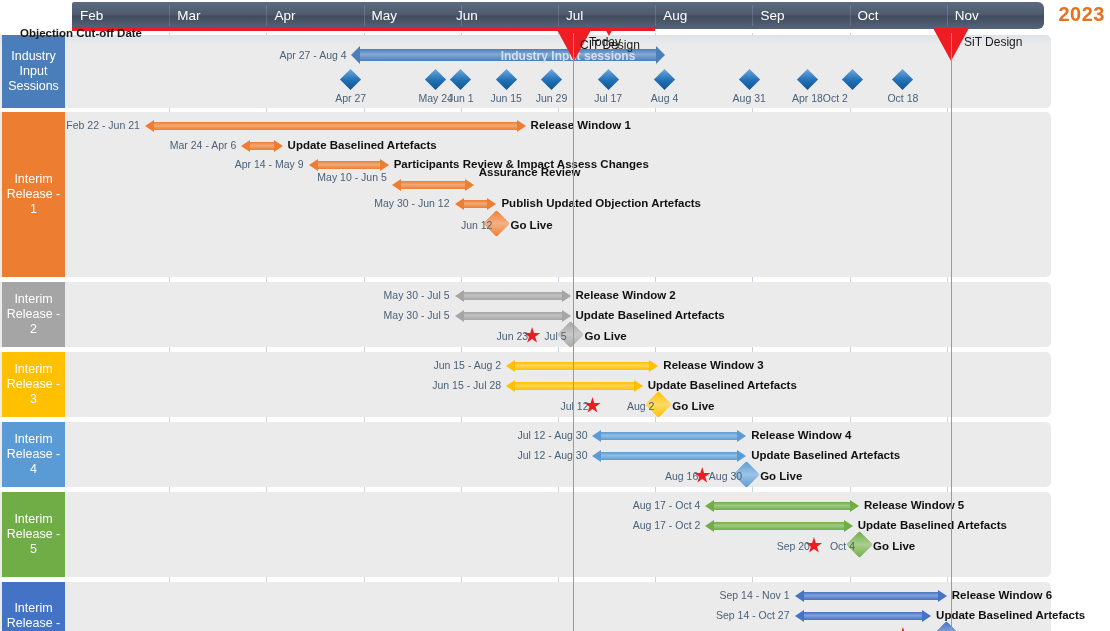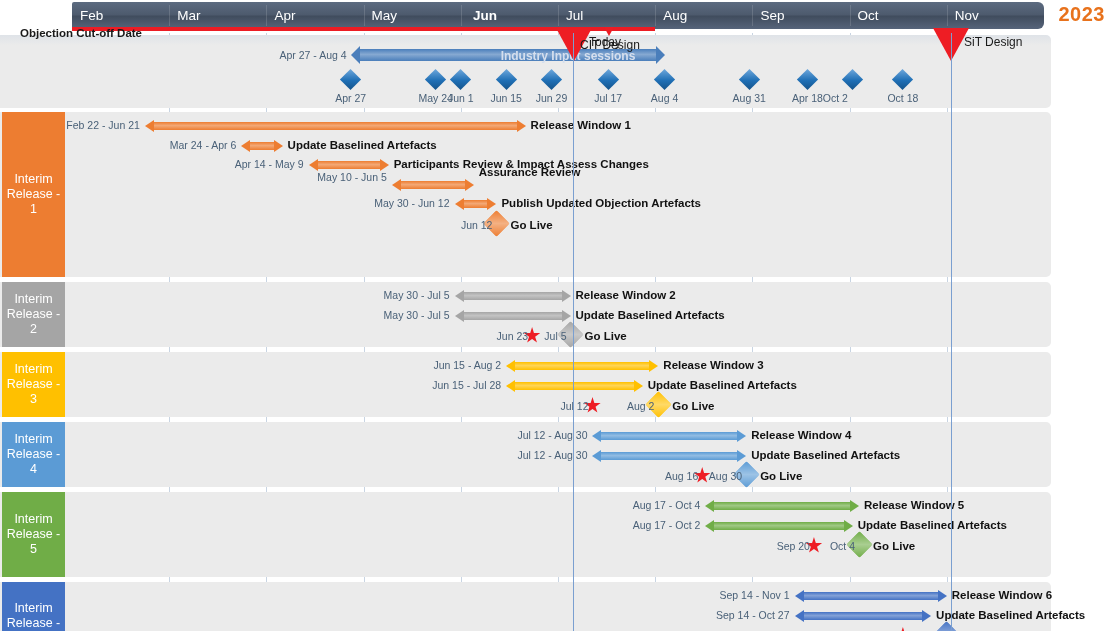--- a/index.html
+++ b/index.html
@@ -139,21 +139,21 @@
 <div id="root">
 
   <div class="ruler" id="ruler">
       <div class="mcell" style="left: 0px; width: 97.2px;">Feb</div>
       <div class="mcell" style="left: 97.2px; width: 97.2px;">Mar</div>
       <div class="msep" style="left: 97.2px;"></div>
       <div class="mcell" style="left: 194.4px; width: 97.2px;">Apr</div>
       <div class="msep" style="left: 194.4px;"></div>
       <div class="mcell" style="left: 291.6px; width: 97.2px;">May</div>
       <div class="msep" style="left: 291.6px;"></div>
-      <div class="mcell" style="left: 393px; width: 97.2px; font-weight: bold;">Jun</div>
+      <div class="mcell" style="left: 376px; width: 97.2px;">Jun</div>
       <div class="msep" style="left: 388.8px;"></div>
       <div class="mcell" style="left: 486px; width: 97.2px;">Jul</div>
       <div class="msep" style="left: 486px;"></div>
       <div class="mcell" style="left: 583.2px; width: 97.2px;">Aug</div>
       <div class="msep" style="left: 583.2px;"></div>
       <div class="mcell" style="left: 680.4px; width: 97.2px;">Sep</div>
       <div class="msep" style="left: 680.4px;"></div>
       <div class="mcell" style="left: 777.6px; width: 97.2px;">Oct</div>
       <div class="msep" style="left: 777.6px;"></div>
       <div class="mcell" style="left: 874.8px; width: 97.2px;">Nov</div>
@@ -168,20 +168,23 @@
       <div class="gridline" style="left: 363.6px;"></div>
       <div class="gridline" style="left: 460.8px;"></div>
       <div class="gridline" style="left: 558px;"></div>
       <div class="gridline" style="left: 655.2px;"></div>
       <div class="gridline" style="left: 752.4px;"></div>
       <div class="gridline" style="left: 849.6px;"></div>
       <div class="gridline" style="left: 946.8px;"></div>
       <div class="vline" style="left: 573px; z-index: 3;"></div>
       <div class="vline" style="left: 951px; z-index: 3;"></div>
       <div class="rowband first" style="top: 2px; height: 73px;"></div>
+      <div class="rowlabel" style="top: 2px; height: 73px; background: rgb(74, 126, 187);">Industry
+Input
+Sessions</div>
       <div class="bar" style="left: 350.64px; top: 13px; width: 313.966px; height: 18px;">
         <div class="headL" style="border-right: 9px solid rgb(74, 126, 187); border-top-width: 9px; border-bottom-width: 9px;"></div>
         <div class="shaft" style="background: linear-gradient(rgb(74, 126, 187) 0%, rgba(255, 255, 255, 0.333) 45%, rgb(74, 126, 187) 100%) rgb(74, 126, 187); top: 3px; height: 12px;"></div>
         <div class="headR" style="border-left: 9px solid rgb(74, 126, 187); border-top-width: 9px; border-bottom-width: 9px;"></div>
       </div>
       <div class="datelbl" style="left: 258.64px; top: 16px; width: 88px;">Apr 27 - Aug 4</div>
       <div class="sessionlbl" style="left: 500.64px; top: 16px;">Industry Input sessions</div>
       <div class="diamond" style="left: 343.14px; top: 39px; background: linear-gradient(135deg, rgb(111, 168, 220) 0%, rgb(31, 111, 181) 55%, rgb(20, 83, 138) 100%);"></div>
       <div class="datelbl" style="left: 320.64px; top: 59px; width: 60px; text-align: center;">Apr 27</div>
       <div class="diamond" style="left: 428.216px; top: 39px; background: linear-gradient(135deg, rgb(111, 168, 220) 0%, rgb(31, 111, 181) 55%, rgb(20, 83, 138) 100%);"></div>

